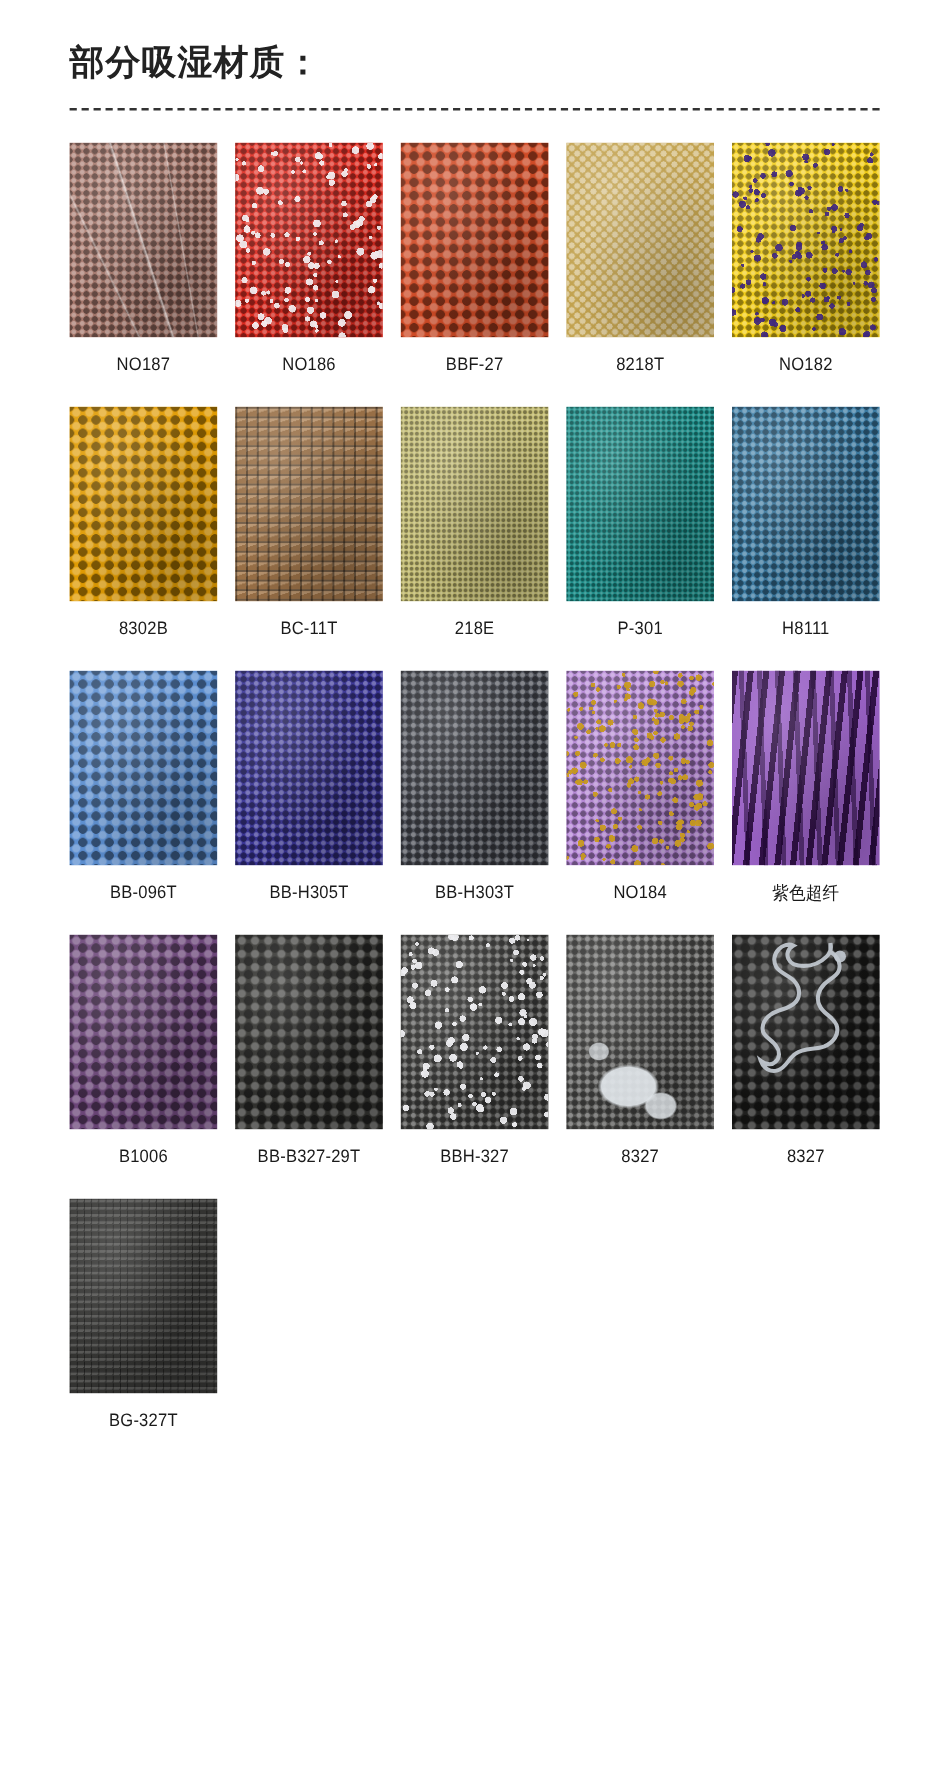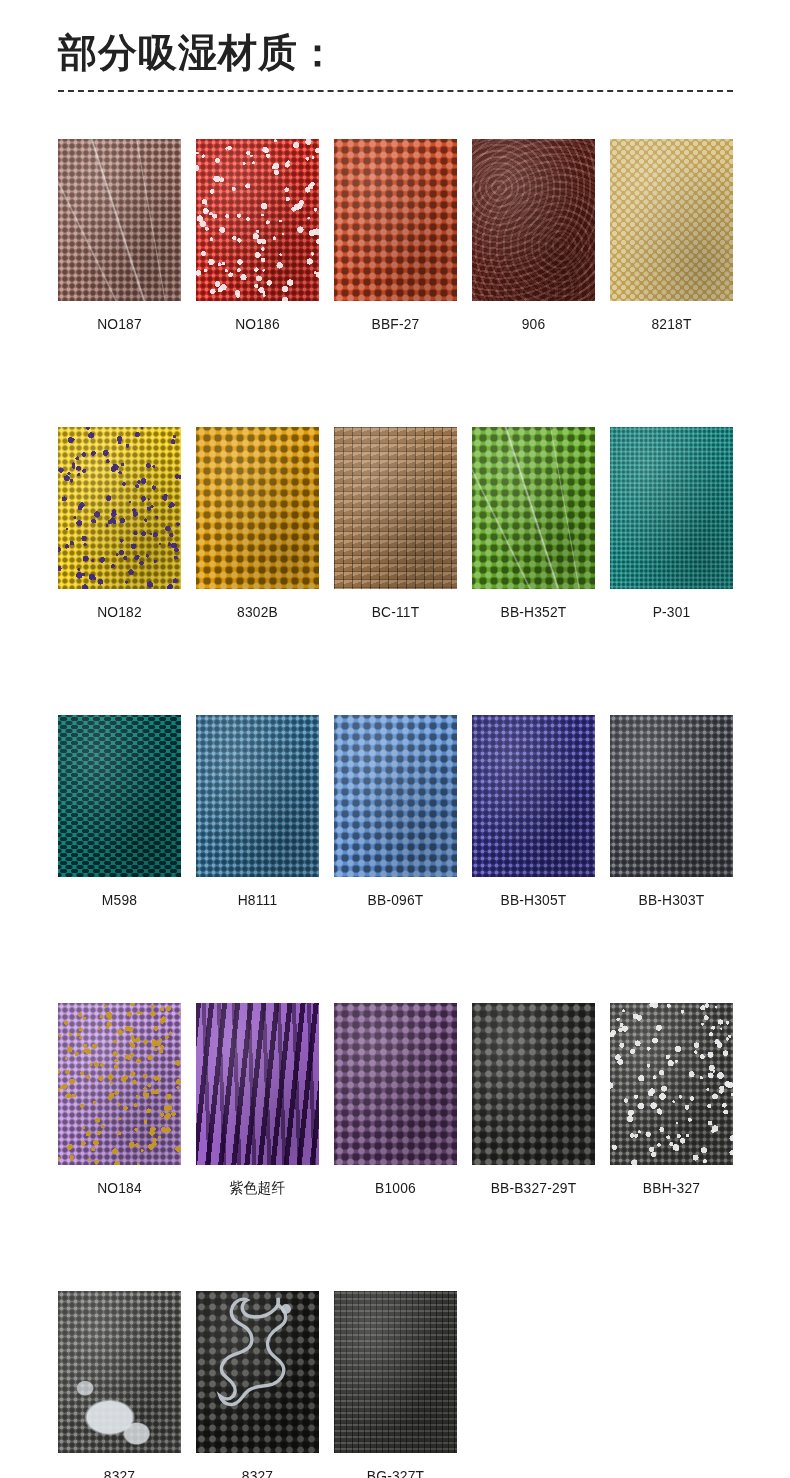--- a/index.html
+++ b/index.html
@@ -6,38 +6,38 @@
   body{
     width:790px;height:1478px;
     background:#ffffff;
     font-family:"Liberation Sans","DejaVu Sans",sans-serif;
     overflow:hidden;
   }
   .page{position:relative;width:790px;height:1478px;}
 
   .title{
     position:absolute;left:58px;top:33px;
-    font-size:39px;font-weight:bold;color:#222222;
+    font-size:29px;font-weight:bold;color:#222222;
     letter-spacing:1px;line-height:40px;white-space:nowrap;
   }
 
   .divider{
     position:absolute;left:58px;top:90px;width:675px;height:0;
     border-top:2px dashed #333333;
   }
 
   .grid{
     position:absolute;left:58px;top:119px;
     width:676px;
     display:grid;
     grid-template-columns:repeat(5,123px);
     column-gap:15px;
     row-gap:0px;
   }
-  .cell{width:123px;height:268px;position:relative;margin-top:20px;}
+  .cell{width:123px;height:220px;position:relative;}
   .swatch{
     width:123px;height:162px;position:relative;overflow:hidden;
     background-color:#888;
   }
   .swatch .tex{position:absolute;inset:0;}
   .caption{
     position:absolute;left:0;top:176px;width:123px;
     text-align:center;
     font-size:15px;color:#1a1a1a;
     font-family:"Liberation Sans","DejaVu Sans",sans-serif;
@@ -168,27 +168,20 @@
         <div class="caption">NO186</div>
       </div>
       <div class="cell">
         <div class="swatch" style="background-color: rgb(207, 74, 37);">
           <div class="tex t-pebble-lg"></div>
           <div class="shade"></div>
         </div>
         <div class="caption">BBF-27</div>
       </div>
       <div class="cell">
-        <div class="swatch" style="background-color: rgb(121, 40, 29);">
-          <div class="tex t-vein"></div>
-          <div class="shade"></div>
-        </div>
-        <div class="caption">906</div>
-      </div>
-      <div class="cell">
         <div class="swatch" style="background-color: rgb(194, 162, 79);">
           <div class="tex t-honey"></div>
           <div class="shade"></div>
         </div>
         <div class="caption">8218T</div>
       </div>
       <div class="cell">
         <div class="swatch" style="background-color: rgb(245, 207, 22);">
           <div class="tex t-pebble"></div>
           <div class="shade"></div>
@@ -204,40 +197,32 @@
         <div class="caption">8302B</div>
       </div>
       <div class="cell">
         <div class="swatch" style="background-color: rgb(169, 124, 78);">
           <div class="tex t-croc"></div>
           <div class="shade"></div>
         </div>
         <div class="caption">BC-11T</div>
       </div>
       <div class="cell">
-        <div class="swatch" style="background-color: rgb(99, 171, 37);">
-          <div class="tex t-pebble-lg"></div>
-          <div class="shade"></div>
-          <div class="scratch"></div>
-        </div>
-        <div class="caption">BB-H352T</div>
+        <div class="swatch" style="background-color: rgb(195, 188, 114);">
+          <div class="tex t-pebble-sm"></div>
+          <div class="shade"></div>
+        </div>
+        <div class="caption">218E</div>
       </div>
       <div class="cell">
         <div class="swatch" style="background-color: rgb(29, 143, 138);">
           <div class="tex t-pebble-sm"></div>
           <div class="shade"></div>
         </div>
         <div class="caption">P-301</div>
-      </div>
-      <div class="cell">
-        <div class="swatch" style="background-color: rgb(14, 130, 116);">
-          <div class="tex t-mesh"></div>
-          <div class="shade"></div>
-        </div>
-        <div class="caption">M598</div>
       </div>
       <div class="cell">
         <div class="swatch" style="background-color: rgb(59, 123, 163);">
           <div class="tex t-pebble"></div>
           <div class="shade"></div>
         </div>
         <div class="caption">H8111</div>
       </div>
       <div class="cell">
         <div class="swatch" style="background-color: rgb(91, 142, 208);">

